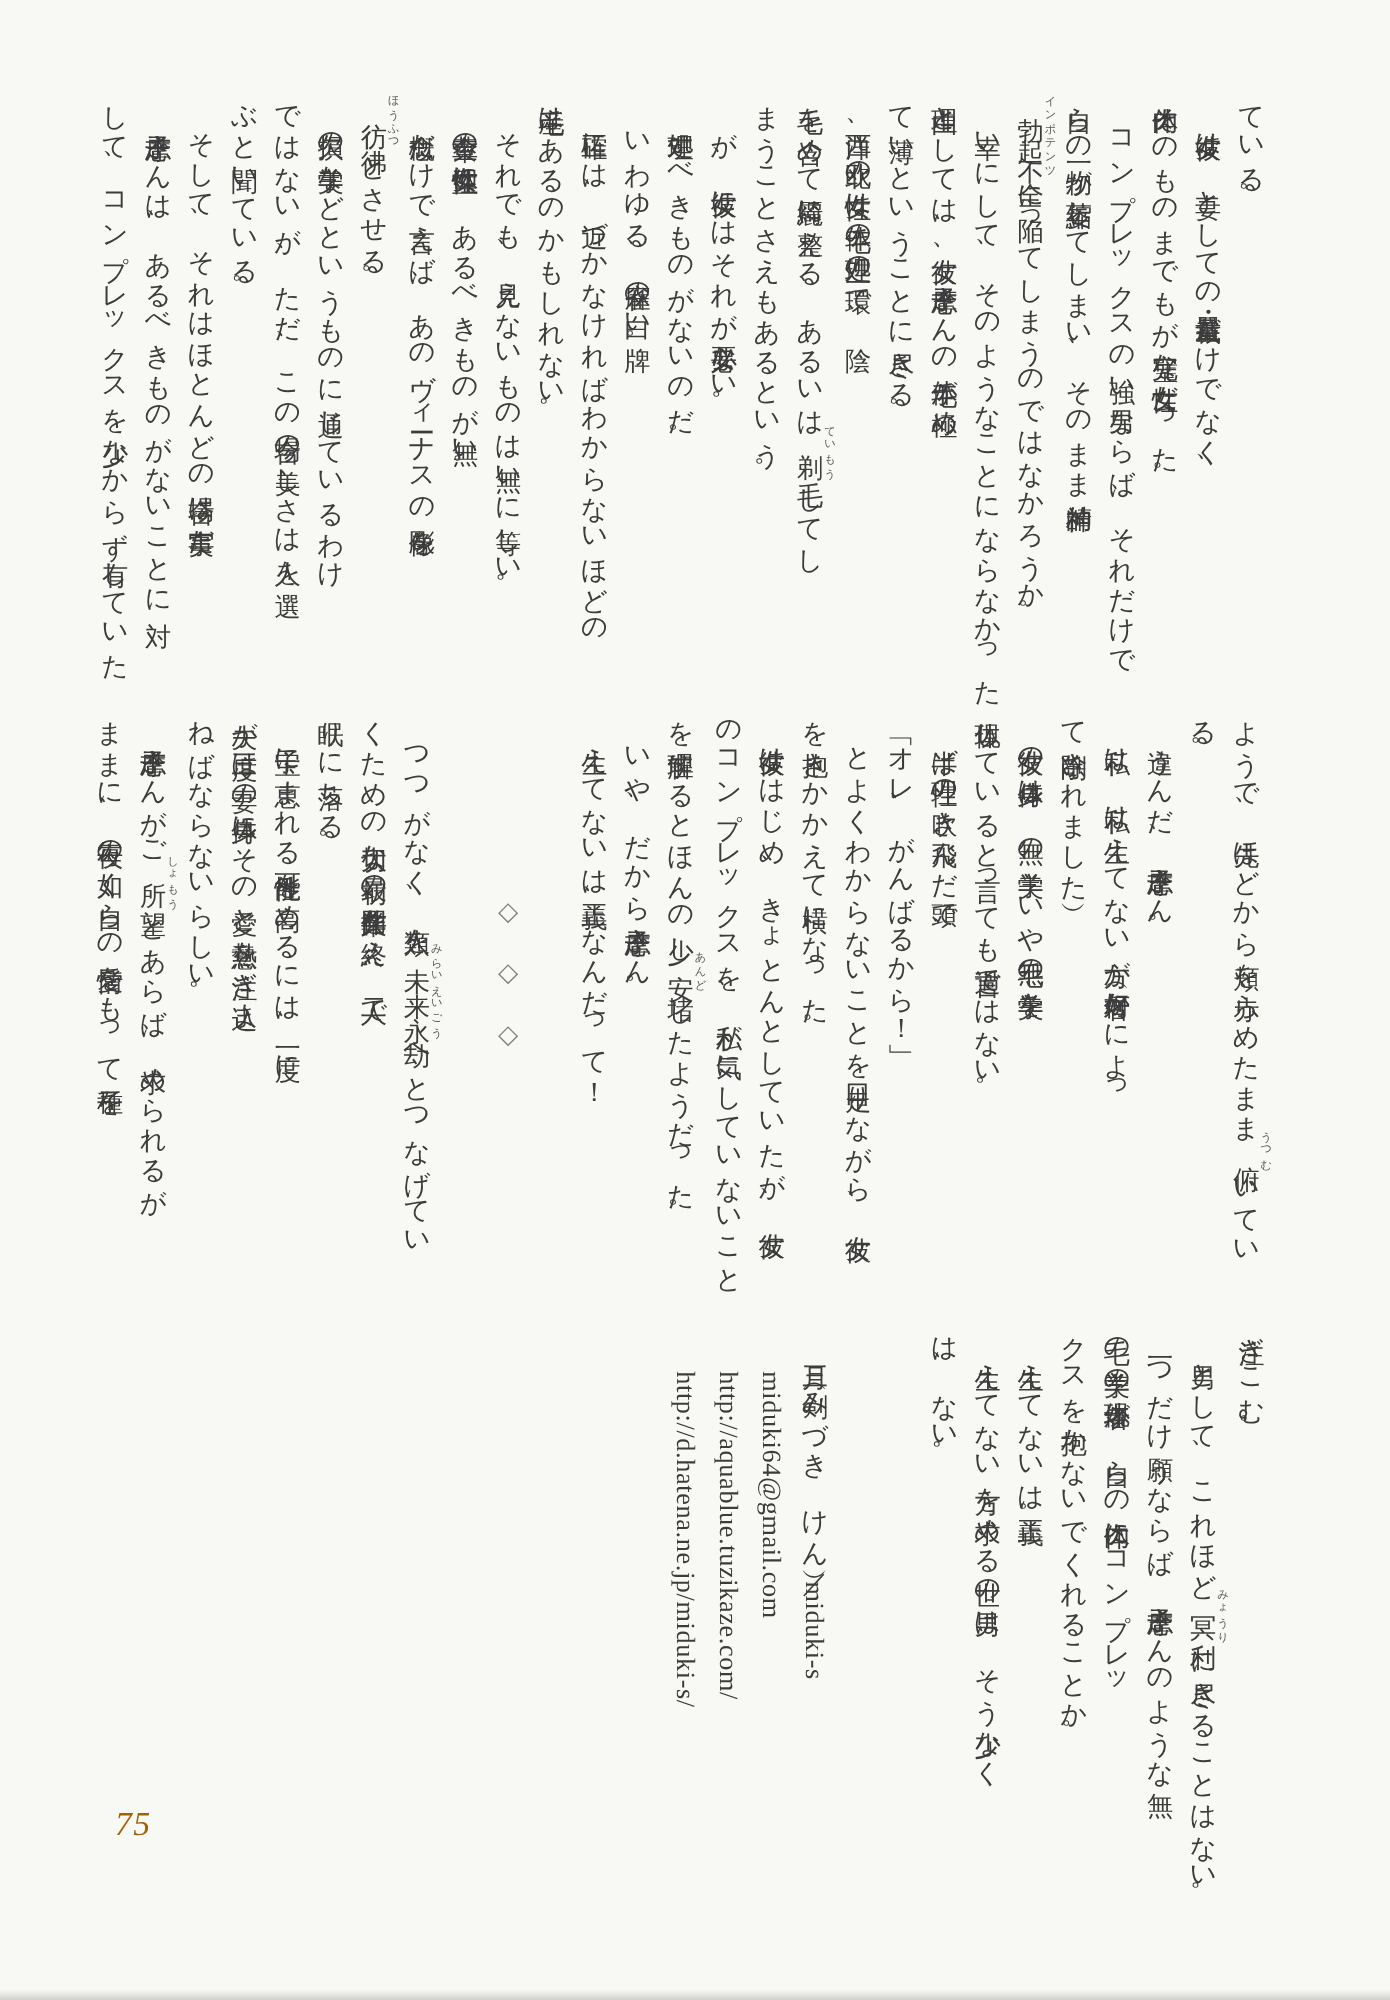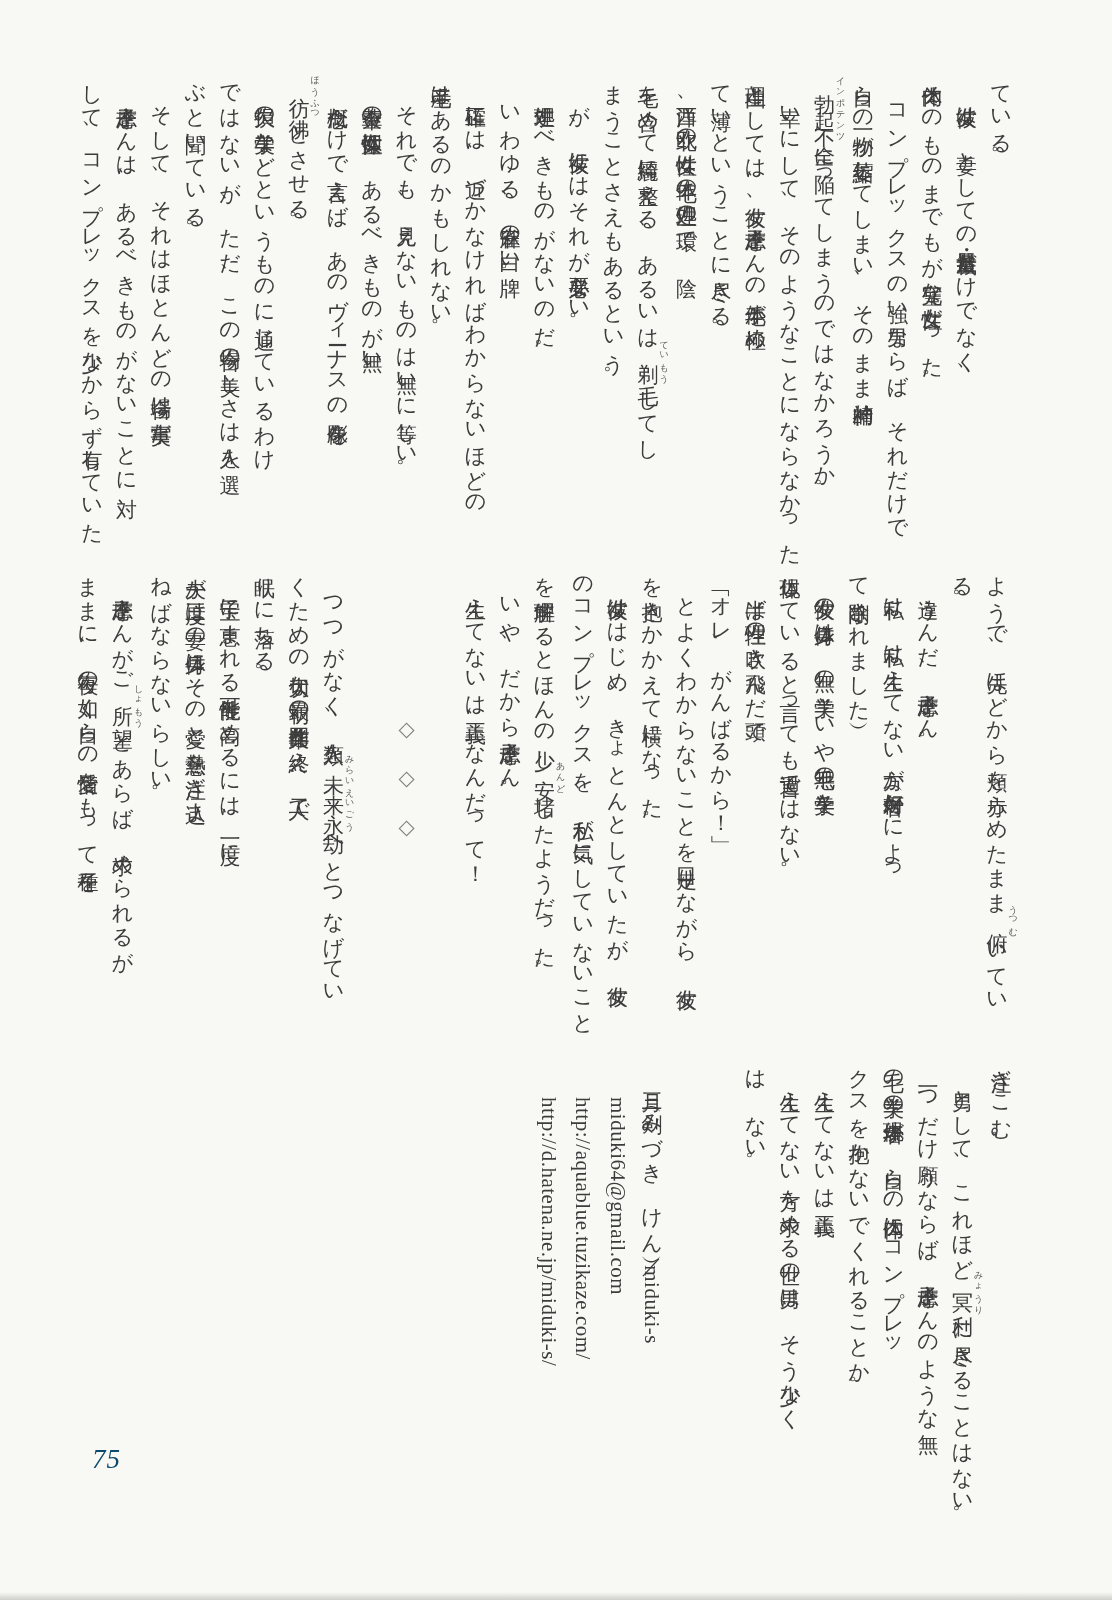--- a/index.html
+++ b/index.html
@@ -42,21 +42,21 @@
     font-size: 9px;
     color: #5a5a5a;
     letter-spacing: 1px;
   }
   #page-number {
     position: absolute;
     left: 92px;
     top: 1444px;
     font-size: 27px;
     font-style: italic;
-    color: #0c4a6e;
+    color: #a16207;
     letter-spacing: 1px;
   }
   #scan-edge-shadow {
     position: absolute;
     left: 0;
     bottom: 0;
     width: 100%;
     height: 8px;
     background: linear-gradient(to bottom, rgba(110,110,105,0), rgba(110,110,105,0.30));
   }

